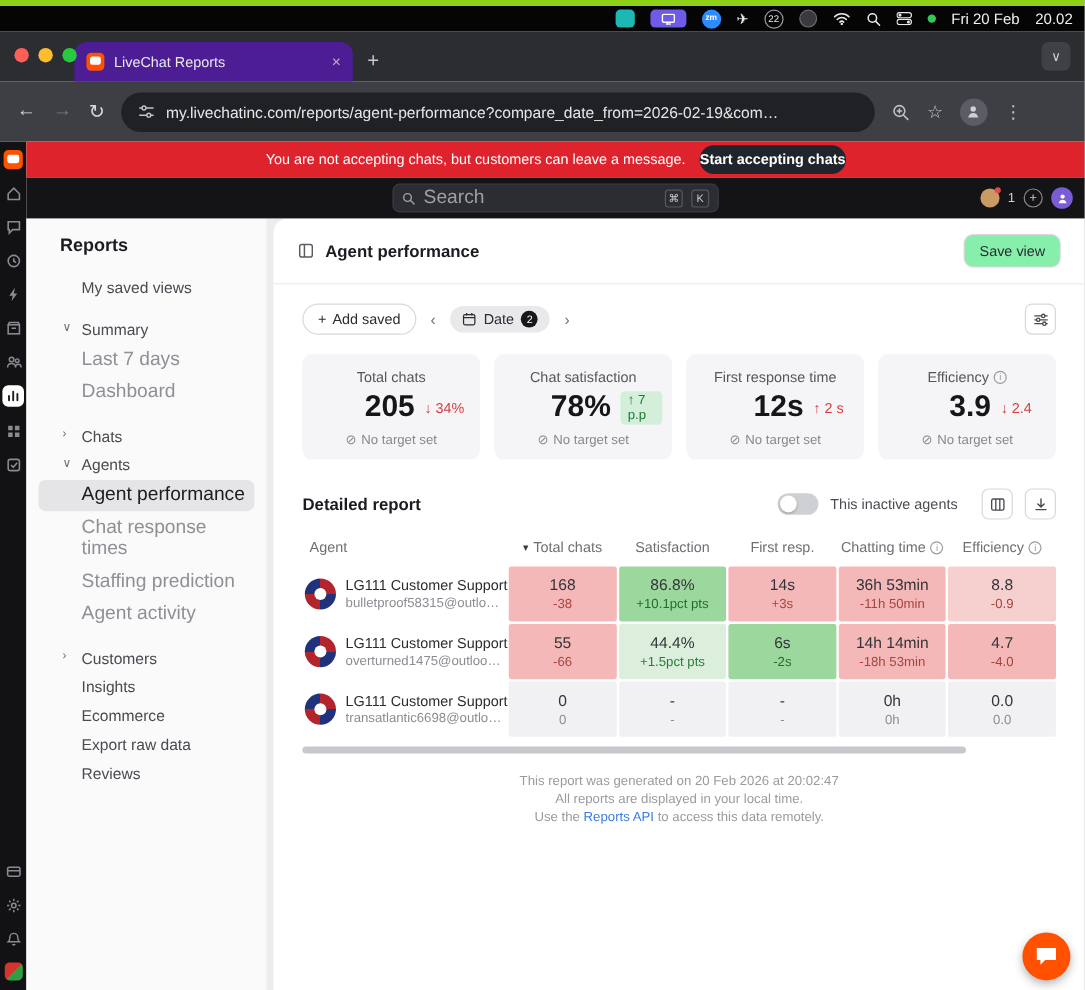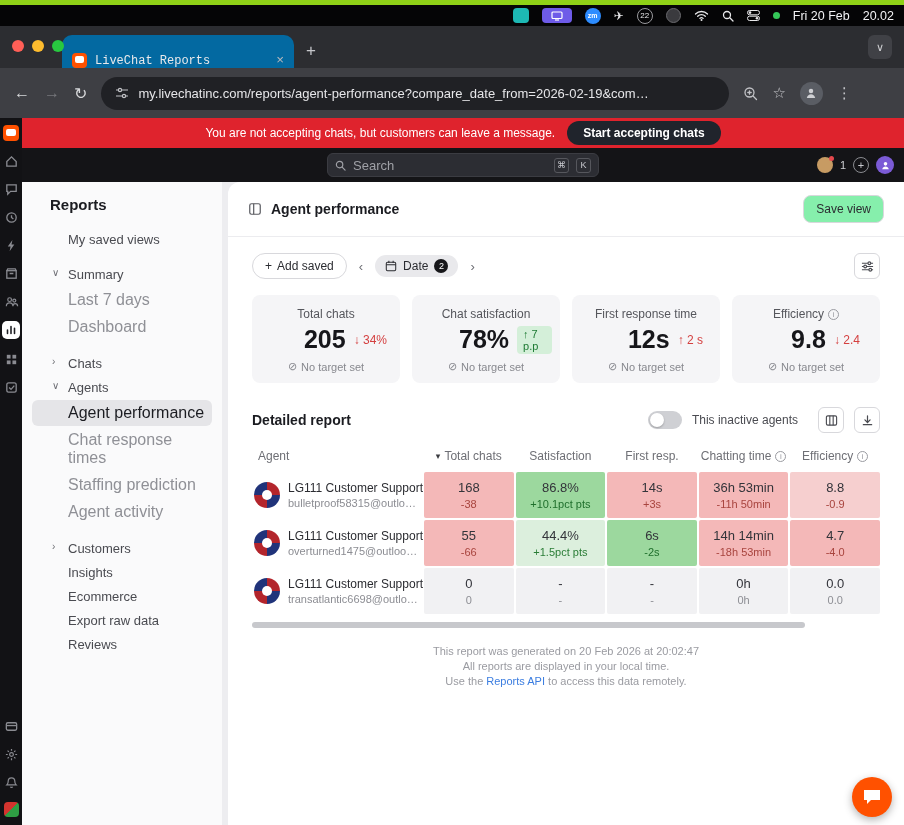--- a/index.html
+++ b/index.html
@@ -20,21 +20,21 @@
   .mb-dark { width:15px; height:15px; border-radius:50%; background:#3a3a3e; border:1px solid #6a6a6e; }
   .mb-icon { display:inline-flex; color:#e8e8ea; }
   .mb-greendot { width:7px; height:7px; border-radius:50%; background:#35c759; }
   .mb-date, .mb-time { font-weight:500; font-size:12.5px; }
 
   
   .tabbar { position:relative; height:42px; background:#2c2d31; display:flex; align-items:flex-end; }
   .lights { position:absolute; left:12px; top:14px; display:flex; gap:8px; }
   .light { width:12px; height:12px; border-radius:50%; }
   .l-red{ background:#ff5f57; } .l-yel{ background:#febc2e; } .l-grn{ background:#28c840; }
-  .tab { margin-left:62px; width:232px; height:33px; background:#0369a1; border-radius:10px 10px 0 0; display:flex; align-items:flex-end; gap:8px; padding:0 10px;font-family:Liberation Mono, monospace; }
+  .tab { margin-left:62px; width:232px; height:33px; background:#4c1d95; border-radius:10px 10px 0 0; display:flex; align-items:center; gap:8px; padding:0 10px; }
   .favicon { width:15px; height:15px; border-radius:4px; background:#ff5100; position:relative; flex:0 0 auto; }
   .favicon::after { content:""; position:absolute; left:3px; top:3px; width:9px; height:7px; background:#fff; border-radius:2px; }
   .tab-title { color:#e9e9eb; font-size:12px; flex:1; white-space:nowrap; overflow:hidden; }
   .tab-close { color:#b9babe; font-size:13px; cursor:default; }
   .newtab { color:#c6c7cb; font-size:17px; margin:0 0 7px 12px; }
   .tabsearch { position:absolute; right:12px; top:9px; width:24px; height:24px; background:#404146; border-radius:6px; color:#cfd0d3; display:flex; align-items:center; justify-content:center; font-size:11px; }
 
   
   .toolbar { height:50px; background:#3e3f44; display:flex; align-items:center; gap:14px; padding:0 14px; }
   .nav { font-size:16px; color:#d8d9db; }
@@ -55,26 +55,26 @@
   .rail .logo { width:16px; height:16px; border-radius:4px; background:#ff5100; position:relative; }
   .rail .logo::after { content:""; position:absolute; left:3px; top:4px; width:10px; height:7px; background:#fff; border-radius:2px; }
   .rail .sel { background:#fff; border-radius:5px; color:#1c1d22; width:18px; height:18px; }
   .rail .spacer { flex:1; }
   .rail .logo2 { width:15px; height:15px; border-radius:4px; background:linear-gradient(135deg,#d3342e 0 50%,#2f9e44 50%); }
 
   .rightcol { flex:1; display:flex; flex-direction:column; min-width:0; }
 
   
   .banner { height:30px; background:#df232d; display:flex; align-items:center; justify-content:center; gap:12px; color:#fff; font-size:12px; }
-  .banner-btn { background:#20242c; color:#fff; border:none; border-radius:14px; font-size:12px; font-weight:600; padding:5px 16px; font-family:inherit; }
+  .banner-btn { background:#20242c; color:#fff; border:none; border-radius:14px; font-size:12px; font-weight:600; padding:5px 0; font-family:inherit; }
 
   
   .searchbar { height:34px; background:#141417; display:flex; align-items:center; position:relative; }
   .search { width:272px; height:24px; margin:0 auto; background:#2c2d33; border:1px solid #3b3c42; border-radius:6px; display:flex; align-items:center; gap:7px; padding:0 7px; }
-  .search input { flex:1; background:transparent; border:none; outline:none; color:#d6d7db; font-size:13px; font-family:inherit; min-width:0; }
+  .search input { flex:1; background:transparent; border:none; outline:none; color:#d6d7db; font-size:16px; font-family:inherit; min-width:0; }
   .search input::placeholder { color:#9fa0a6; }
   .key { width:15px; height:15px; border:1px solid #56575d; border-radius:3px; color:#c9cad0; font-size:9px; display:inline-flex; align-items:center; justify-content:center; }
   .tb-right { position:absolute; right:10px; display:flex; align-items:center; gap:7px; }
   .mini-avatar { width:16px; height:16px; border-radius:50%; background:#c79b63; position:relative; }
   .mini-avatar::after { content:""; position:absolute; right:-1px; top:-1px; width:5px; height:5px; border-radius:50%; background:#e5484d; }
   .online { color:#cfd0d4; font-size:11px; }
   .plusbtn { width:16px; height:16px; border-radius:50%; border:1px solid #8a8b90; color:#c9cad0; font-size:11px; display:inline-flex; align-items:center; justify-content:center; }
   .profile { width:18px; height:18px; border-radius:50%; background:#7b5bd6; display:inline-flex; align-items:center; justify-content:center; color:#fff; }
 
   
@@ -445,21 +445,21 @@
                       <span>⊘</span>
                       <span>No target set</span>
                     </span>
                 </div>
                 <div class="mcard">
                   <span class="m-label">
                       <span>Efficiency</span>
                       <span class="info">i</span>
                     </span>
                   <span class="m-valrow">
-                      <span class="m-value">9.8</span>
+                      <span class="m-value">3.9</span>
                       <span class="m-change" data-tone="red">↓ 2.4</span>
                     </span>
                   <span class="m-target">
                       <span>⊘</span>
                       <span>No target set</span>
                     </span>
                 </div>
               </div>
 
               <div class="detrow">

